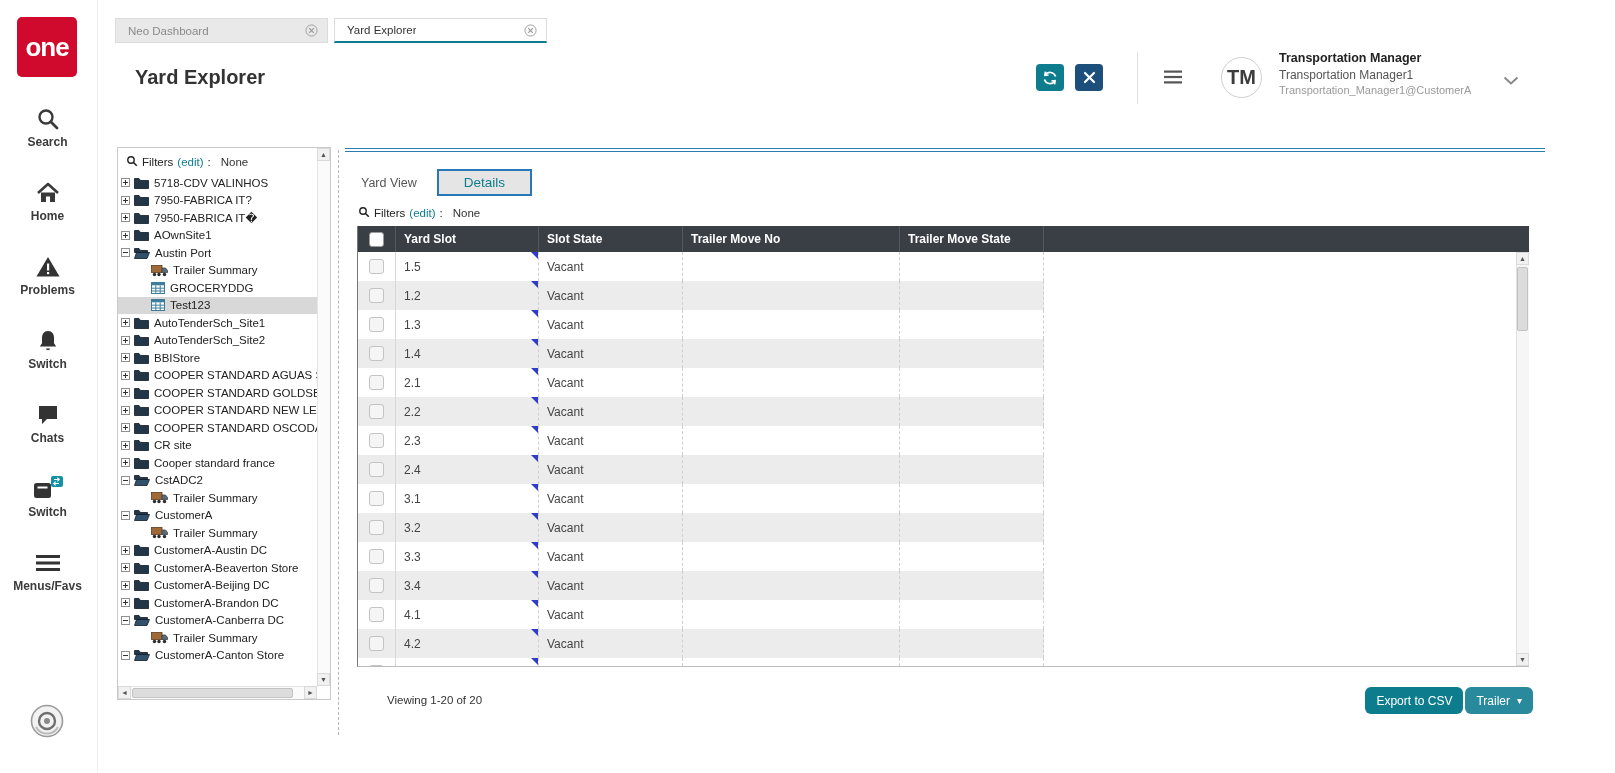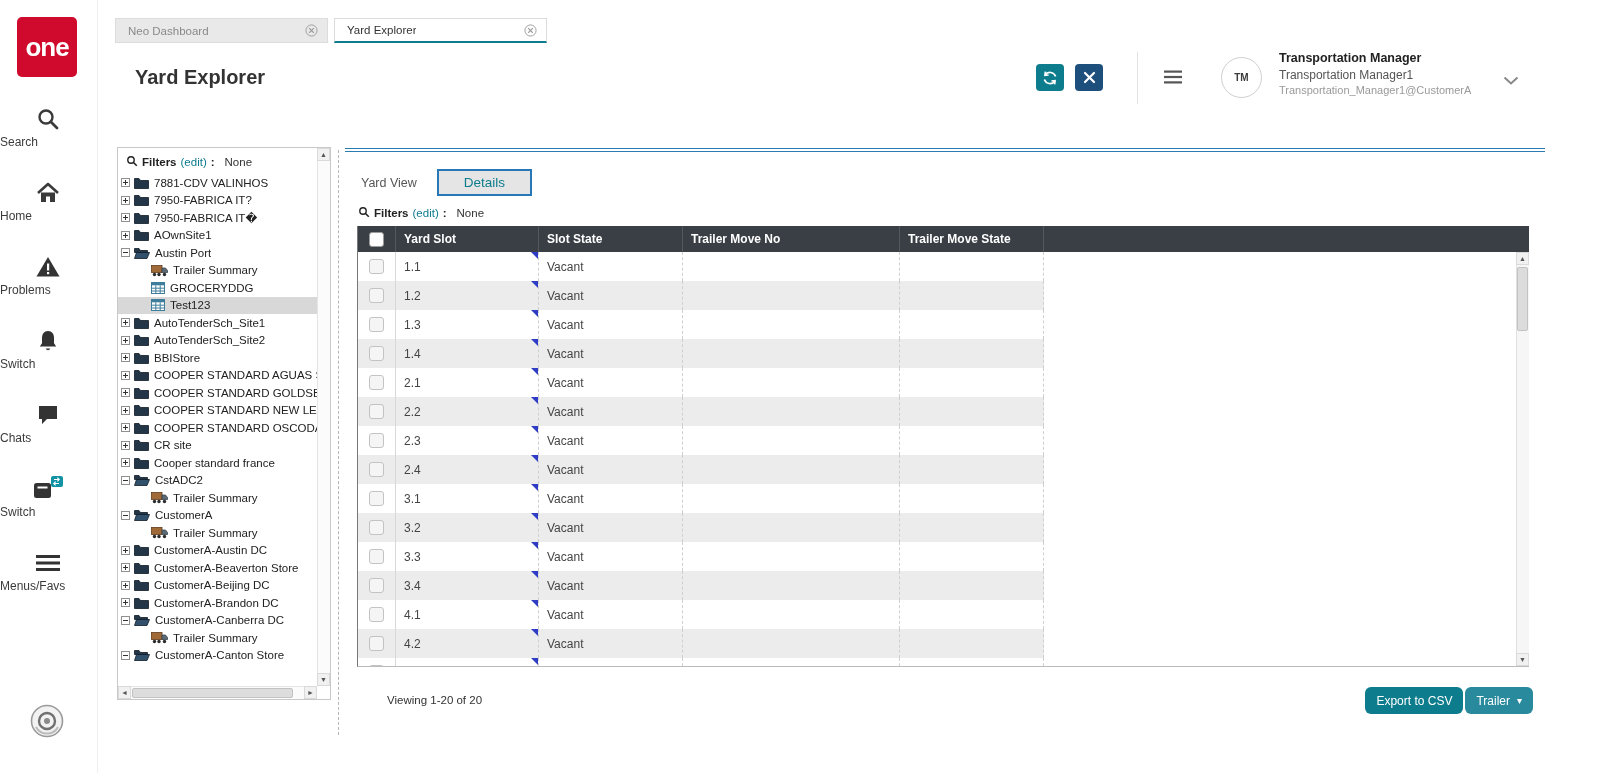--- a/index.html
+++ b/index.html
@@ -5,21 +5,21 @@
   html,body{margin:0;padding:0;width:1615px;height:773px;background:#fff;
     font-family:"Liberation Sans","DejaVu Sans",sans-serif;overflow:hidden;position:relative;}
   *{box-sizing:border-box;}
   [data-interactable="true"]{cursor:pointer;}
 
   
   .sidebar{position:absolute;left:0;top:0;width:98px;height:773px;background:#fff;border-right:1px solid #f0f0f0;}
   .logo{position:absolute;left:17px;top:17px;width:60px;height:60px;background:#cf0a2c;border-radius:5px;
     color:#fff;font-size:26px;font-weight:700;display:flex;align-items:center;justify-content:center;letter-spacing:-1px;}
   .nav{position:absolute;top:98px;left:0;width:95px;display:flex;flex-direction:column;}
-  .nav-item{height:74px;display:flex;flex-direction:column;padding-top:7px;}
+  .nav-item{height:74px;display:flex;flex-direction:column;align-items:center;padding-top:7px;font-weight:bold;}
   .nav-ic{height:27px;display:flex;align-items:center;justify-content:center;}
   .nav-lb{font-size:12px;color:#3b3b3b;margin-top:3px;white-space:nowrap;}
   .cam{position:absolute;left:29px;top:703px;width:36px;height:36px;}
 
   
   .tabstrip{position:absolute;left:115px;top:18px;height:25px;display:flex;align-items:flex-end;}
   .tab{width:213px;height:25px;display:flex;align-items:center;justify-content:space-between;
     padding:0 9px 0 12px;font-size:11.5px;margin-right:6px;}
   .tab.inactive{background:#e9e9e9;border:1px solid #dcdcdc;color:#8a8a8a;}
   .tab.active{background:#fff;border:1px solid #dcdcdc;border-bottom:2px solid #0d7c8c;color:#333;}
@@ -27,33 +27,33 @@
   .tab-close{display:flex;align-items:center;}
 
   
   .hdr-title{position:absolute;left:135px;top:66px;margin:0;font-size:20px;font-weight:700;color:#333;}
   .btn-sq{position:absolute;width:28px;height:27px;border:none;border-radius:4px;display:flex;align-items:center;justify-content:center;padding:0;}
   .btn-refresh{left:1036px;top:64px;background:#0d7c8c;}
   .btn-closex{left:1075px;top:64px;background:#1d4f7c;}
   .hdr-divider{position:absolute;left:1137px;top:52px;width:1px;height:52px;background:#e2e2e2;}
   .hdr-menu{position:absolute;left:1163px;top:69px;}
   .avatar{position:absolute;left:1221px;top:57px;width:41px;height:41px;border-radius:50%;background:#fff;
-    border:1px solid #cfcfcf;display:flex;align-items:center;justify-content:center;font-size:10px;font-weight:700;color:#3c3c3c;}
+    border:1px solid #cfcfcf;display:flex;align-items:center;justify-content:center;font-size:20px;font-weight:700;color:#3c3c3c;}
   .userblock{position:absolute;left:1279px;top:52px;line-height:1;}
   .u-role{font-size:12.5px;font-weight:700;color:#222;}
   .u-name{font-size:12px;color:#555;margin-top:4px;}
   .u-email{font-size:11px;color:#9a9a9a;margin-top:4px;}
   .hdr-chevron{position:absolute;left:1503px;top:71px;}
 
   
   .tree-panel{position:absolute;left:117px;top:147px;width:214px;height:553px;border:1px solid #c9c9c9;background:#fff;}
   .tree-content{position:absolute;left:0;top:0;right:13px;bottom:13px;overflow:hidden;}
   .filters-row{display:flex;align-items:center;gap:4px;font-size:11.5px;color:#222;padding:7px 4px 5px 8px;white-space:nowrap;}
   .filters-row.f2{position:absolute;left:13px;top:58px;padding:0;}
-  .f-bold{font-weight:700;}
+  .f-bold{font-weight:400;}
   .f-edit{color:#0d7c8c;}
   .f-val{margin-left:6px;color:#333;}
   .tree-items{font-size:11.5px;color:#222;}
   .tree-item{height:17.5px;display:flex;align-items:center;white-space:nowrap;overflow:hidden;}
   .tree-item.selected{background:#d8d8d8;}
   .exp{width:9px;height:9px;margin-right:4px;display:inline-flex;flex:none;}
   .tico{margin-right:5px;display:inline-flex;flex:none;}
   .tree-label{overflow:hidden;}
 
   .tree-vscroll{position:absolute;right:0;top:0;bottom:13px;width:13px;background:#fbfbfb;border-left:1px solid #e5e5e5;}
@@ -267,21 +267,21 @@
                 <rect x="0.5" y="0.5" width="8" height="8" fill="#fff" stroke="#909090"></rect>
                 <line x1="2" y1="4.5" x2="7" y2="4.5" stroke="#333"></line>
                 <line x1="4.5" y1="2" x2="4.5" y2="7" stroke="#333"></line>
               </svg>
             </span>
             <span class="tico" data-interactable="false">
               <svg width="15" height="12" viewBox="0 0 15 12">
                 <path d="M0.5 1.5 h4.5 l1.5 2 h8 v8 h-14 Z" fill="#233647" stroke="#101b24" stroke-width="0.8"></path>
               </svg>
             </span>
-            <span class="tree-label" data-interactable="false">7881-CDV VALINHOS</span>
+            <span class="tree-label" data-interactable="false">5718-CDV VALINHOS</span>
           </div>
           <div class="tree-item" data-interactable="true" style="padding-left:3px">
             <span class="exp" data-interactable="true">
               <svg width="9" height="9" viewBox="0 0 9 9">
                 <rect x="0.5" y="0.5" width="8" height="8" fill="#fff" stroke="#909090"></rect>
                 <line x1="2" y1="4.5" x2="7" y2="4.5" stroke="#333"></line>
                 <line x1="4.5" y1="2" x2="4.5" y2="7" stroke="#333"></line>
               </svg>
             </span>
             <span class="tico" data-interactable="false">
@@ -708,21 +708,21 @@
           <div class="hc c-moveno" data-interactable="true">Trailer Move No</div>
           <div class="hc c-movestate" data-interactable="true">Trailer Move State</div>
           <div class="hc c-fill" data-interactable="false"></div>
         </div>
       <div class="tbody" data-interactable="false">
           <div class="trow" data-interactable="true">
     <div class="bc c-check" data-interactable="false">
               <span class="cb" data-interactable="true"></span>
             </div>
     <div class="bc c-slot" data-interactable="false">
-              <span class="cv">1.1</span>
+              <span class="cv">1.5</span>
             </div>
     <div class="bc c-state" data-interactable="false">
               <span class="cv">Vacant</span>
             </div>
     <div class="bc c-moveno" data-interactable="false">
               <span class="cv"></span>
             </div>
     <div class="bc c-movestate" data-interactable="false">
               <span class="cv"></span>
             </div>

